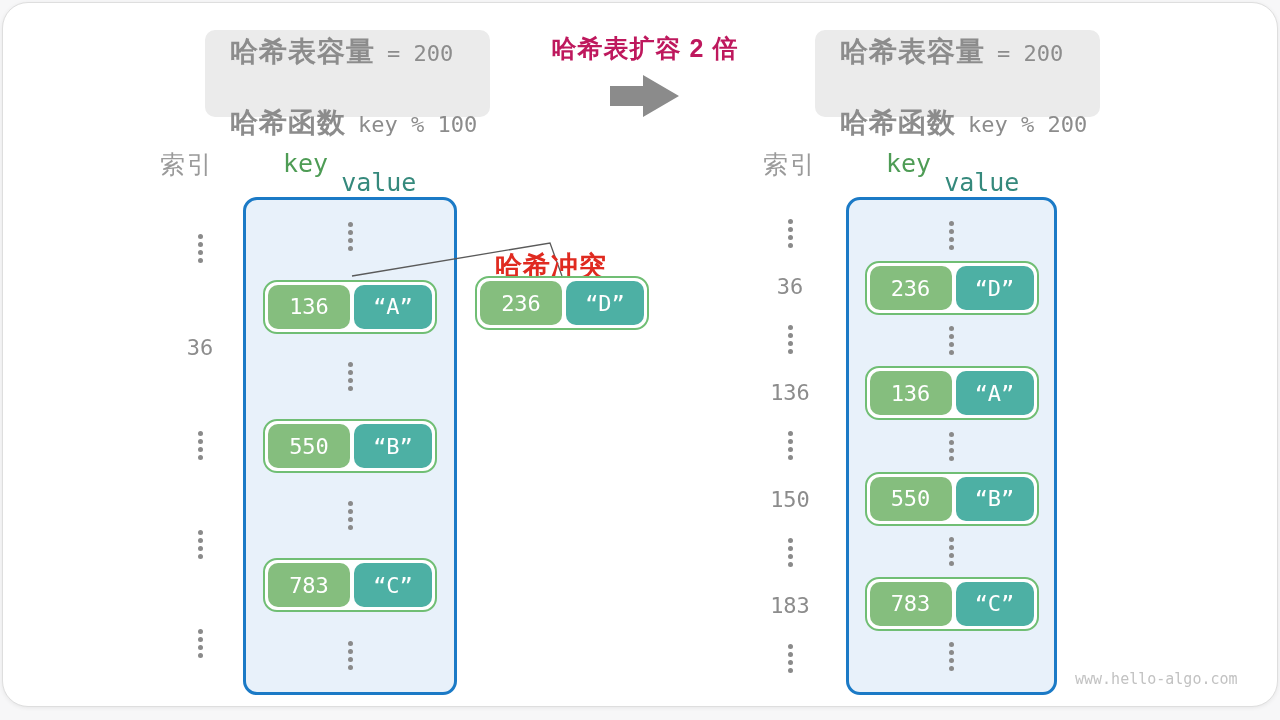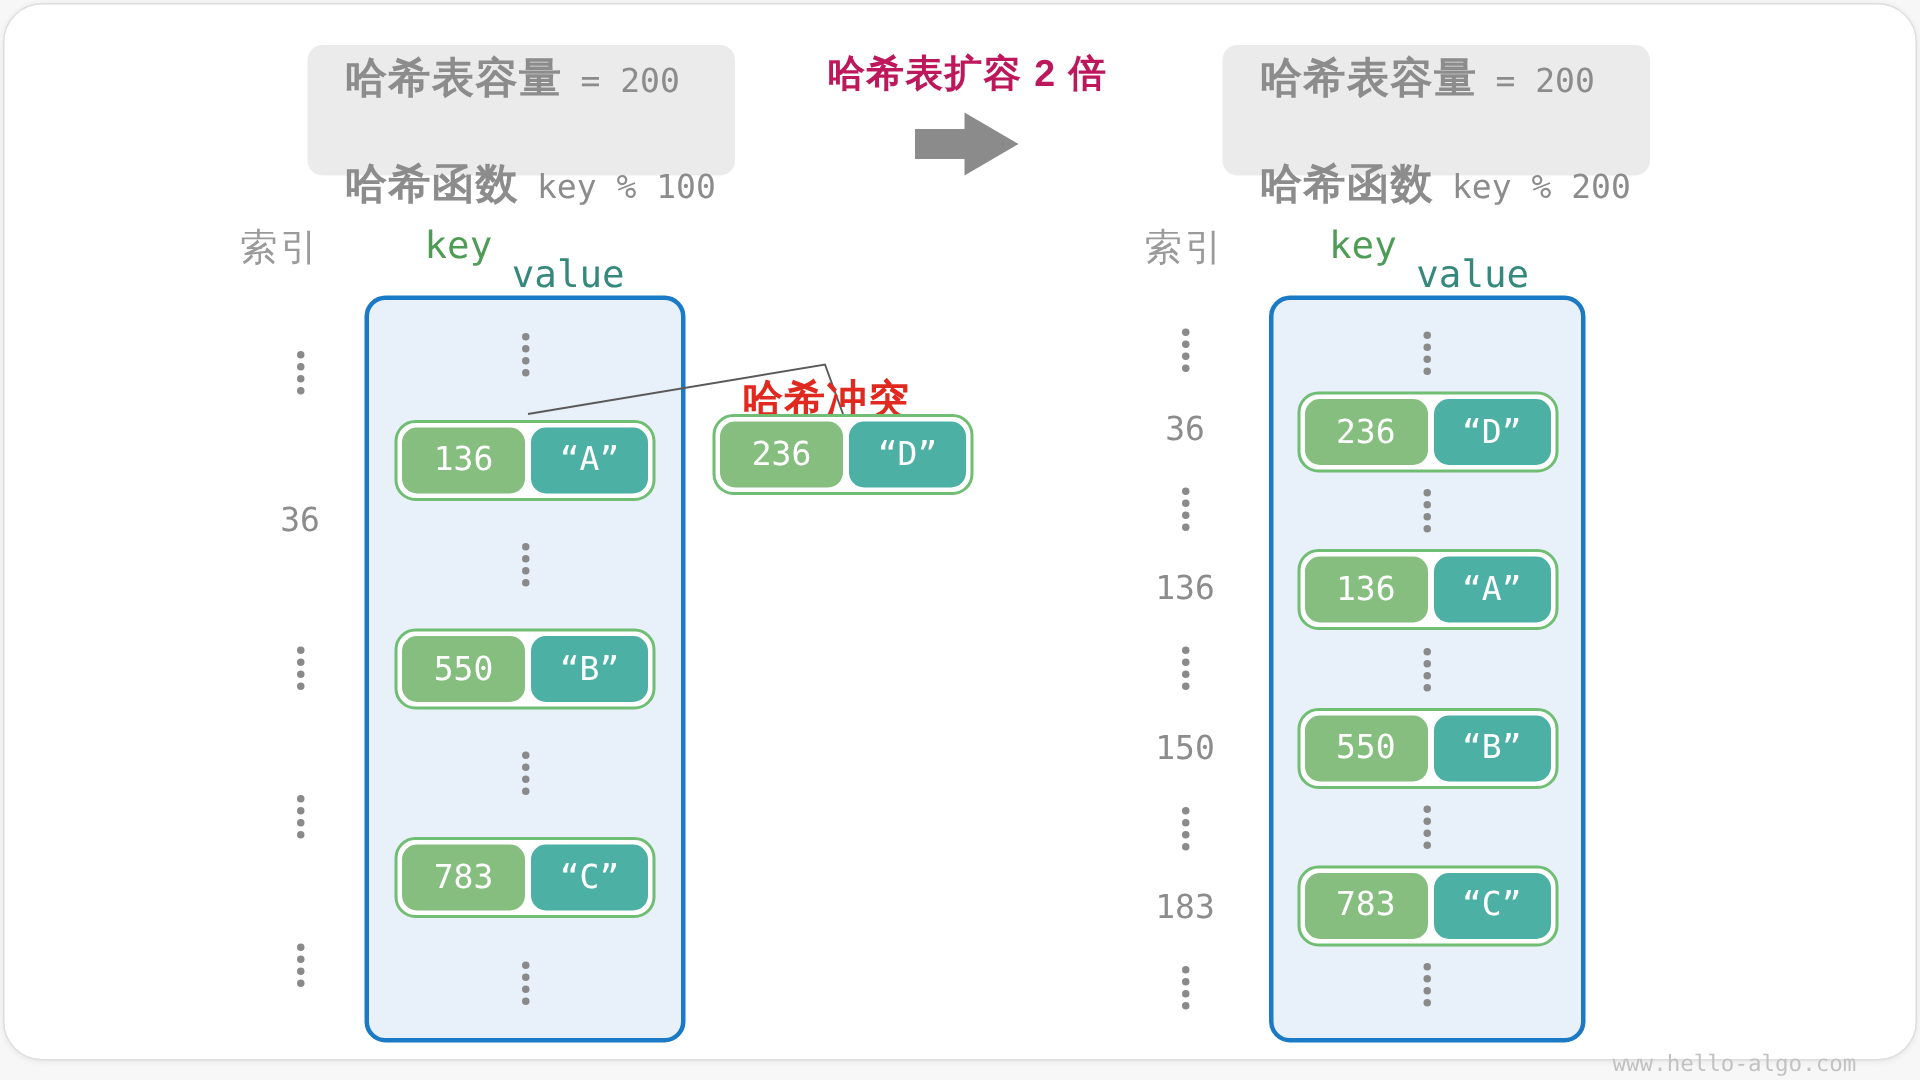--- a/index.html
+++ b/index.html
@@ -85,21 +85,21 @@
 
   .floating-pair { position:absolute; left:475px; top:276px; }
 
   .collision-label {
     position:absolute; left:480px; top:200px; width:142px; text-align:center;
     font-size:27px; font-weight:bold; color:#e02a20; letter-spacing:1px;margin-top:48px;
   }
   .line-overlay { position:absolute; left:0; top:0; pointer-events:none; }
 
   .watermark {
-    position:absolute; left:1075px; top:700px;
+    position:absolute; left:1075px; top:670px;
     font-family:"DejaVu Sans Mono", monospace; font-size:15px; color:#c2c2c2;
   }
 </style>
 </head>
 <body>
 
 <div class="card"></div>
 
 <div class="infobox infobox-left">
   <div class="line">

